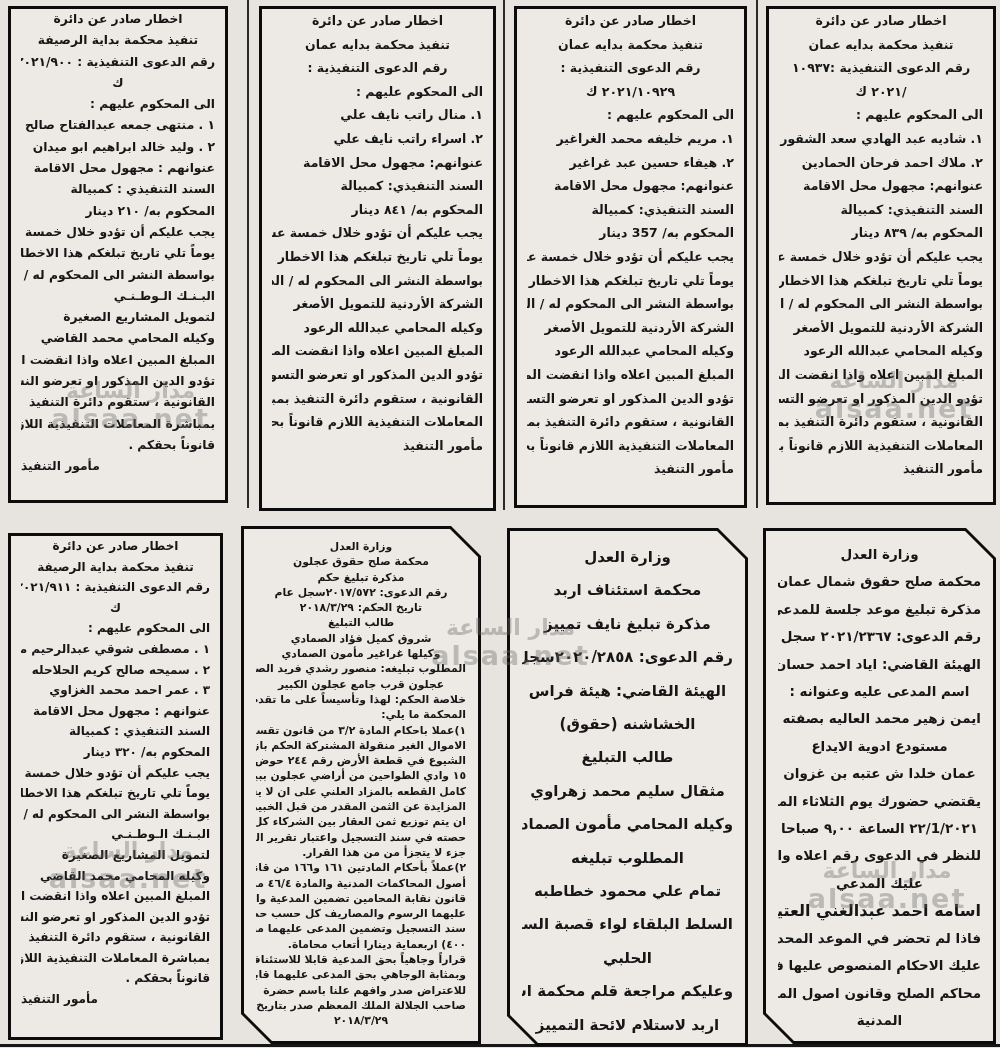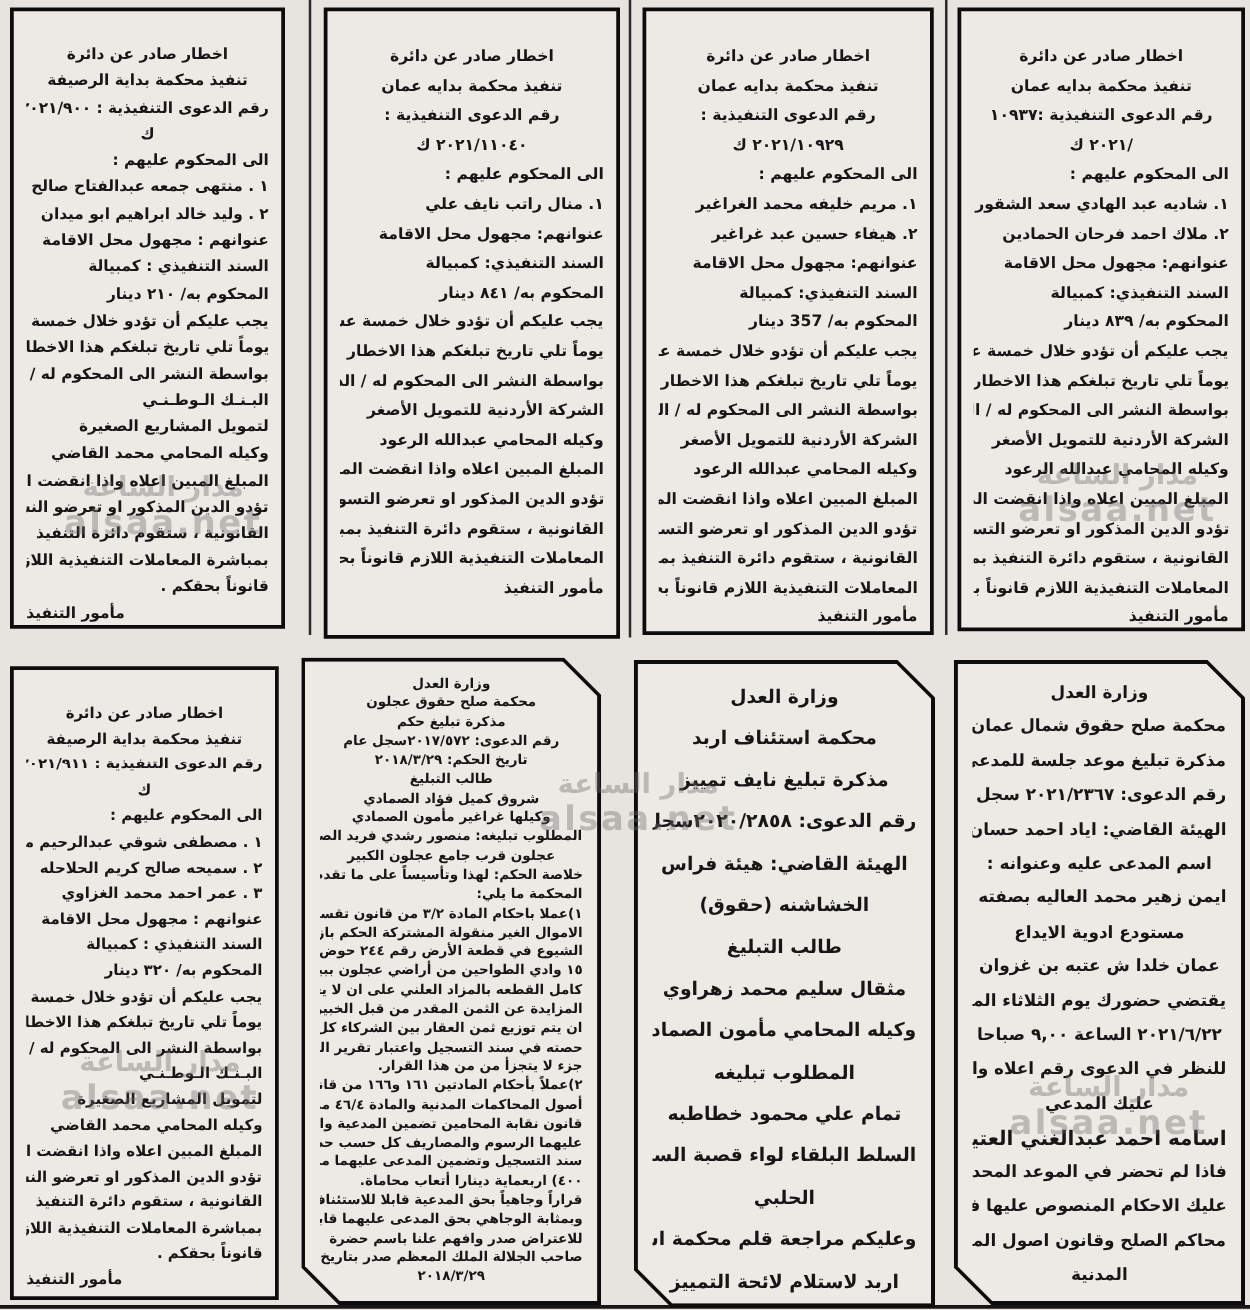--- a/index.html
+++ b/index.html
@@ -19,21 +19,21 @@
     border:3px solid #0c0c0c;
     background:#edeae5;
     box-sizing:border-box;
   }
   .notice.cut{
     background:#0c0c0c;
     clip-path:polygon(0 0, calc(100% - 30px) 0, 100% 30px, 100% 100%, 30px 100%, 0 calc(100% - 30px));
   }
   .notice .inner{
     position:absolute; inset:0;
-    padding:24px 10px; box-sizing:border-box;
+    padding:0 10px; box-sizing:border-box;
     overflow:hidden;
   }
   .notice.cut .inner{
     inset:3px;
     background:#edeae5;
     clip-path:polygon(0 0, calc(100% - 28px) 0, 100% 28px, 100% 100%, 28px 100%, 0 calc(100% - 28px));
     padding:10px 12px;
   }
   .line{
     white-space:nowrap; overflow:hidden;
@@ -120,23 +120,23 @@
         <div class="line a-r">القانونية ، ستقوم دائرة التنفيذ بمباشرة</div>
         <div class="line a-r">المعاملات التنفيذية اللازم قانوناً بحقكم.</div>
         <div class="line a-r">مأمور التنفيذ</div>
       </div>
   </div>
   <div class="notice plain" style="left:259px;top:6px;width:237px;height:505px;">
     <div class="inner t-md">
         <div class="line a-c">اخطار صادر عن دائرة</div>
         <div class="line a-c">تنفيذ محكمة بدايه عمان</div>
         <div class="line a-c">رقم الدعوى التنفيذية :</div>
-        <div class="line a-c">٢٠٢١/١١٠٤٠ ك</div>
         <div class="line a-r">الى المحكوم عليهم :</div>
         <div class="line a-r">١. منال راتب نايف علي</div>
+        <div class="line a-r">٢. اسراء راتب نايف علي</div>
         <div class="line a-r">عنوانهم: مجهول محل الاقامة</div>
         <div class="line a-r">السند التنفيذي: كمبيالة</div>
         <div class="line a-r">المحكوم به/ ٨٤١  دينار</div>
         <div class="line a-r">يجب عليكم أن تؤدو خلال خمسة عشر</div>
         <div class="line a-r">يوماً تلي تاريخ تبلغكم هذا الاخطار</div>
         <div class="line a-r">بواسطة النشر الى المحكوم له / الدائن</div>
         <div class="line a-r">الشركة الأردنية للتمويل الأصغر</div>
         <div class="line a-r">وكيله المحامي عبدالله الرعود</div>
         <div class="line a-r">المبلغ المبين اعلاه واذا انقضت المدة ولم</div>
         <div class="line a-r">تؤدو الدين المذكور او تعرضو التسوية</div>
@@ -177,21 +177,21 @@
         <div class="line a-c">وزارة العدل</div>
         <div class="line a-c">محكمة صلح حقوق شمال عمان</div>
         <div class="line a-c">مذكرة تبليغ موعد جلسة للمدعى عليه</div>
         <div class="line a-c">رقم الدعوى: ٢٠٢١/٢٣٦٧ سجل عام</div>
         <div class="line a-c">الهيئة القاضي: اياد احمد حسان</div>
         <div class="line a-c">اسم المدعى عليه وعنوانه :</div>
         <div class="line a-c">ايمن زهير محمد العاليه بصفته مالك</div>
         <div class="line a-c">مستودع ادوية الايداع</div>
         <div class="line a-c">عمان خلدا ش عتبه بن غزوان</div>
         <div class="line a-c">يقتضي حضورك يوم الثلاثاء الموافق</div>
-        <div class="line a-c">٢٠٢١/٦/٢٢    الساعة ٩,٠٠ صباحا</div>
+        <div class="line a-c">٢٠٢١/1/٢٢    الساعة ٩,٠٠ صباحا</div>
         <div class="line a-c">للنظر في الدعوى رقم اعلاه والتي اقامها</div>
         <div class="line a-c">عليك المدعي</div>
         <div class="line a-c big">اسامه احمد عبدالغني العتيلي</div>
         <div class="line a-c">فاذا لم تحضر في الموعد المحدد تطبق</div>
         <div class="line a-c">عليك الاحكام المنصوص عليها في قانون</div>
         <div class="line a-c">محاكم الصلح وقانون اصول المحاكمات</div>
         <div class="line a-c">المدنية</div>
       </div>
   </div>
   <div class="notice cut" style="left:507px;top:528px;width:241px;height:518px;">

